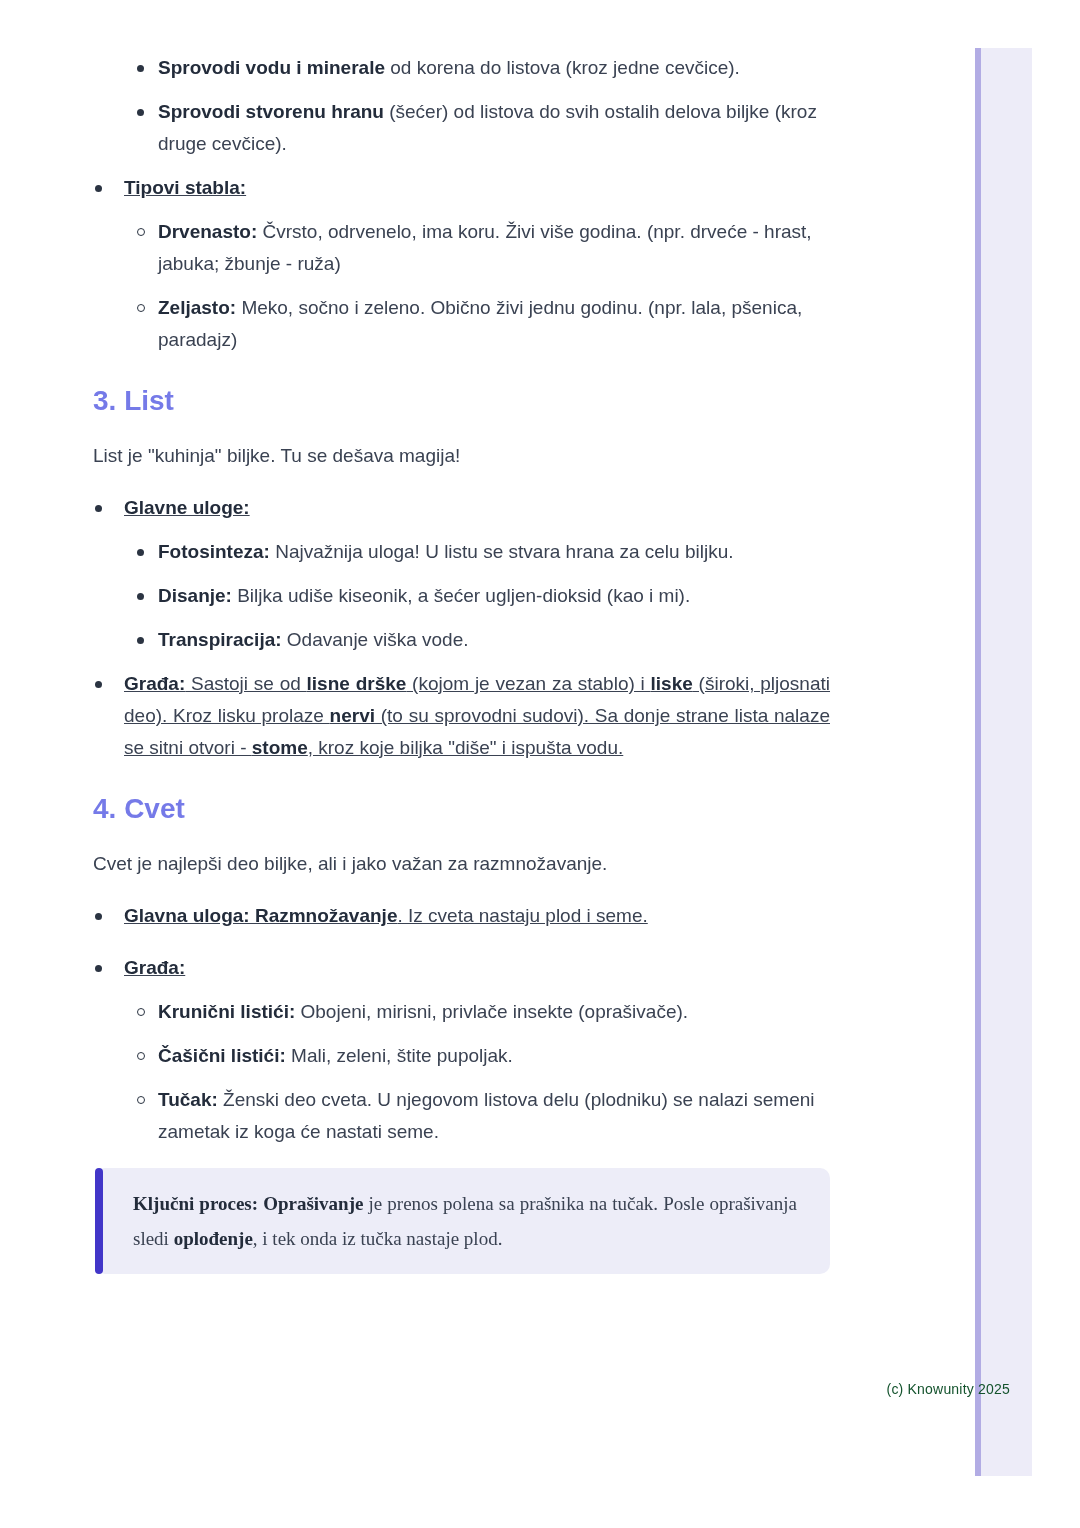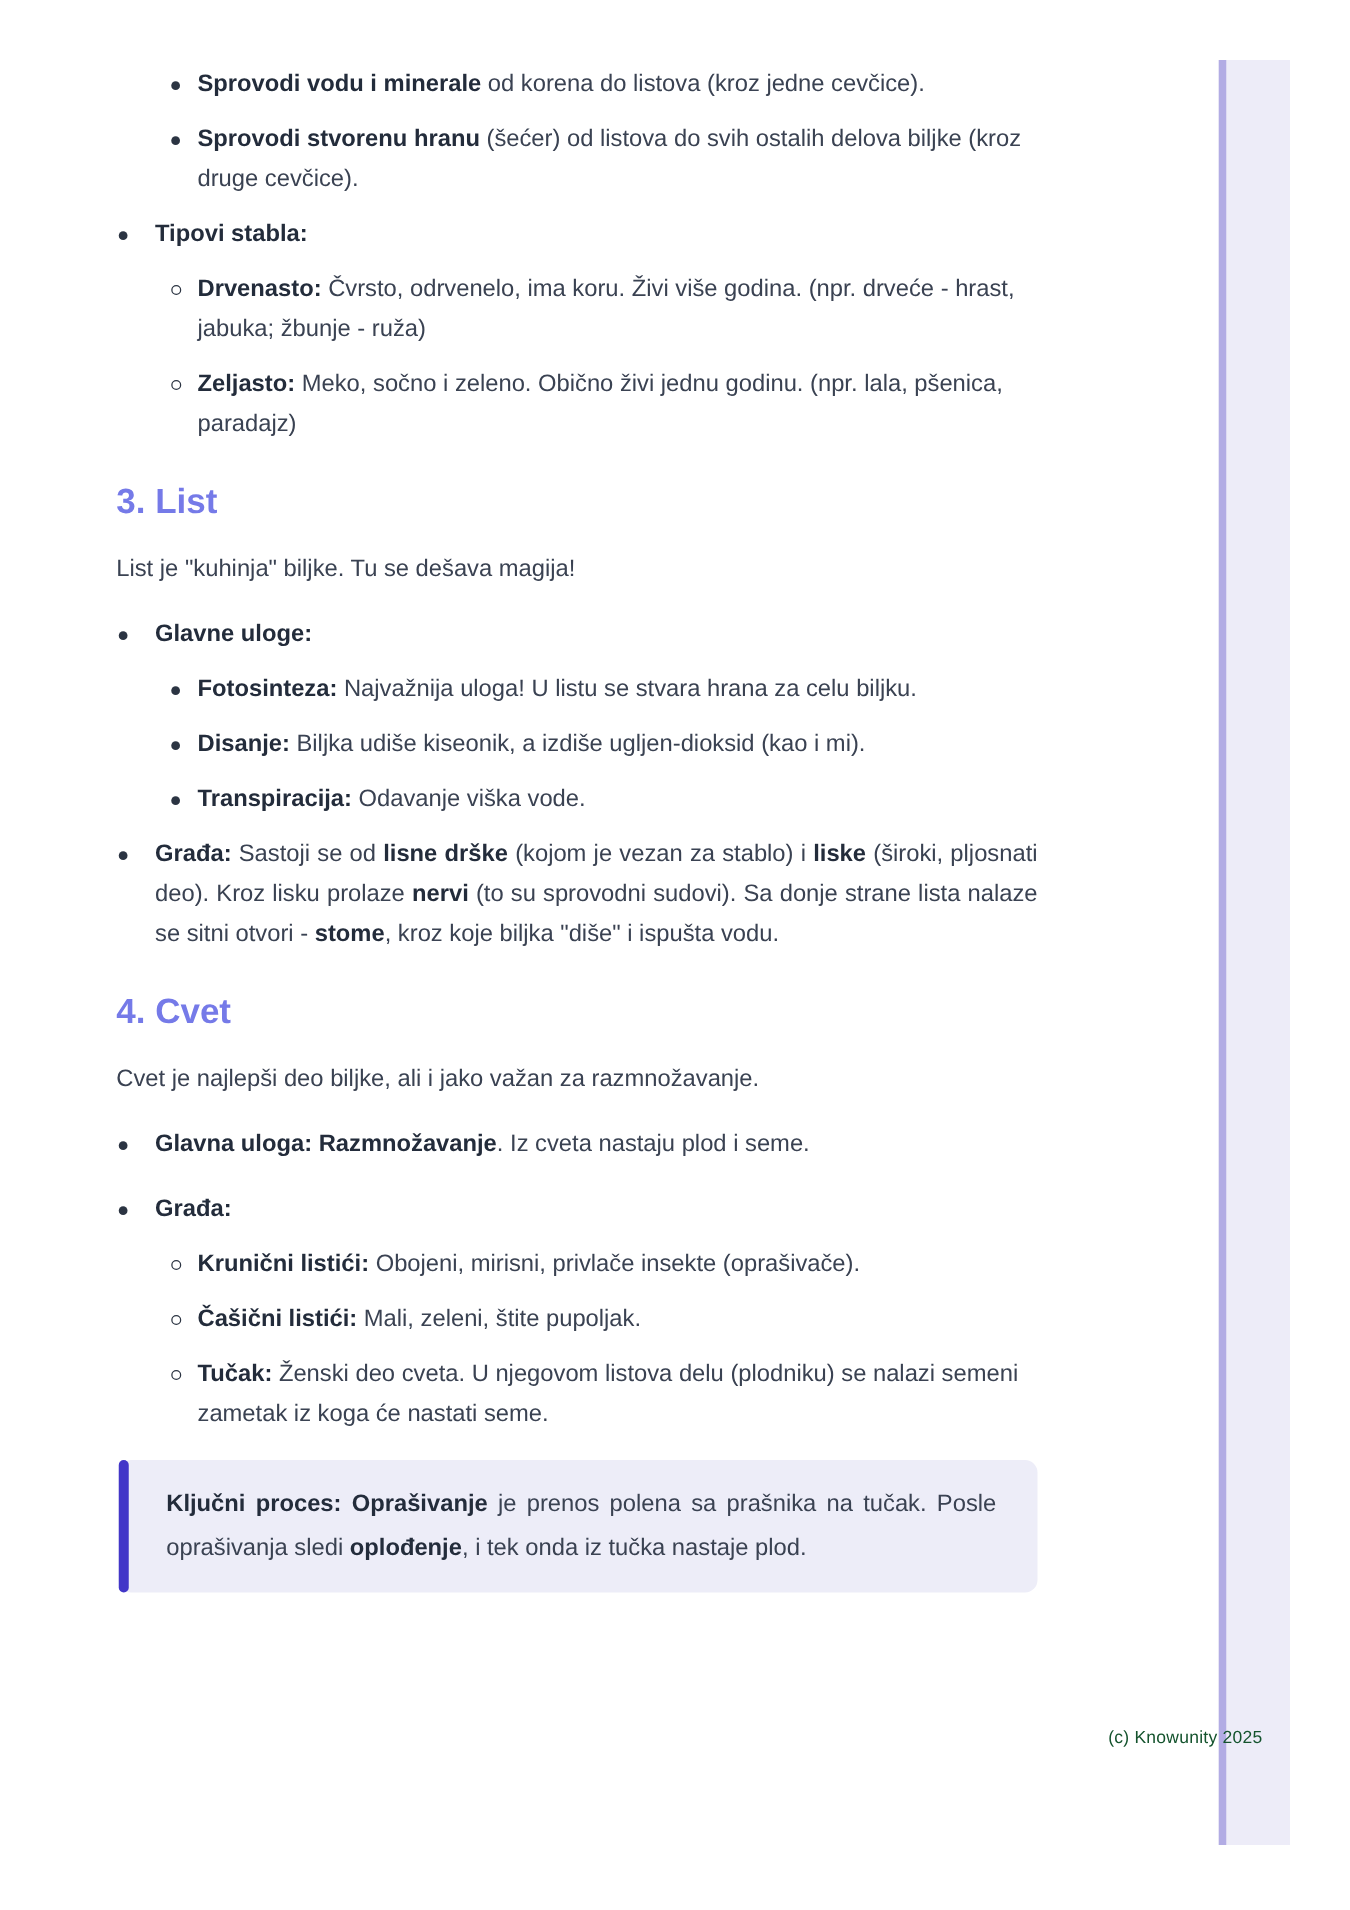--- a/index.html
+++ b/index.html
@@ -25,21 +25,21 @@
   .content strong{font-weight:700;color:var(--strong-color,#232C3B);}
   h2{
     font-size:28px;line-height:38px;font-weight:700;
     color:var(--accent-color,#757AE8);
     margin:26px 0 20px;
   }
   p.para{margin:0 0 20px;}
   ul.blist{list-style:none;margin:0;padding:0;}
   ul.ul-2{margin-left:44px;}
   ul.blist li{position:relative;margin:0 0 12px;}
-  ul.ul-1 > li{padding-left:31px;margin-bottom:20px;}
+  ul.ul-1 > li{padding-left:31px;margin-bottom:20px;text-decoration:underline;}
   ul.ul-2 > li{padding-left:21px;margin-bottom:12px;}
   ul.blist li:last-child{margin-bottom:12px;}
   .bullet{
     position:absolute;display:block;border-radius:50%;
     background:var(--bullet-color,#2B3442);
     width:7px;height:7px;top:13px;left:2px;
   }
   ul.ul-2 .bullet{left:0;}
   ul.marker-circle > li > .bullet{
     background:transparent;
@@ -49,20 +49,21 @@
   .justify{text-align:justify;}
   .ul-2 + .ul-1{margin-top:10px;}
   .ul-1 + .ul-2{margin-top:2px;}
   .callout{
     position:relative;
     margin:20px 0 0 2px;
     background:var(--callout-bg,#EDEDF8);
     border-radius:10px;
     padding:18px 33px 18px 38px;
     line-height:35px;
+    font-family:Liberation Serif, serif;
   }
   .callout-bar{
     position:absolute;left:0;top:0;bottom:0;width:8px;
     background:var(--callout-bar,#4236C8);
     border-radius:5px;
   }
   .callout p{margin:0;text-align:justify;}
   .watermark{
     position:absolute;top:1381px;right:70px;z-index:2;
     font-size:14px;line-height:16px;letter-spacing:0.2px;
@@ -86,21 +87,21 @@
         <li><span class="bullet"></span><strong>Drvenasto:</strong><span> Čvrsto, odrvenelo, ima koru. Živi više godina. (npr. drveće - hrast, jabuka; žbunje - ruža)</span></li>
         <li><span class="bullet"></span><strong>Zeljasto:</strong><span> Meko, sočno i zeleno. Obično živi jednu godinu. (npr. lala, pšenica, paradajz)</span></li>
       </ul>
       <h2>3. List</h2>
       <p class="para">List je "kuhinja" biljke. Tu se dešava magija!</p>
       <ul class="blist ul-1 marker-disc">
         <li><span class="bullet"></span><strong>Glavne uloge:</strong></li>
       </ul>
       <ul class="blist ul-2 marker-disc">
         <li><span class="bullet"></span><strong>Fotosinteza:</strong><span> Najvažnija uloga! U listu se stvara hrana za celu biljku.</span></li>
-        <li><span class="bullet"></span><strong>Disanje:</strong><span> Biljka udiše kiseonik, a izdiše ugljen-dioksid (kao i mi).</span></li>
+        <li><span class="bullet"></span><strong>Disanje:</strong><span> Biljka udiše kiseonik, a šećer ugljen-dioksid (kao i mi).</span></li>
         <li><span class="bullet"></span><strong>Transpiracija:</strong><span> Odavanje viška vode.</span></li>
       </ul>
       <ul class="blist ul-1 marker-disc">
         <li class="justify"><span class="bullet"></span><strong>Građa:</strong><span> Sastoji se od </span><strong>lisne drške</strong><span> (kojom je vezan za stablo) i </span><strong>liske</strong><span> (široki, pljosnati deo). Kroz lisku prolaze </span><strong>nervi</strong><span> (to su sprovodni sudovi). Sa donje strane lista nalaze se sitni otvori - </span><strong>stome</strong><span>, kroz koje biljka "diše" i ispušta vodu.</span></li>
       </ul>
       <h2>4. Cvet</h2>
       <p class="para">Cvet je najlepši deo biljke, ali i jako važan za razmnožavanje.</p>
       <ul class="blist ul-1 marker-disc">
         <li><span class="bullet"></span><strong>Glavna uloga: Razmnožavanje</strong><span>. Iz cveta nastaju plod i seme.</span></li>
         <li><span class="bullet"></span><strong>Građa:</strong></li>

